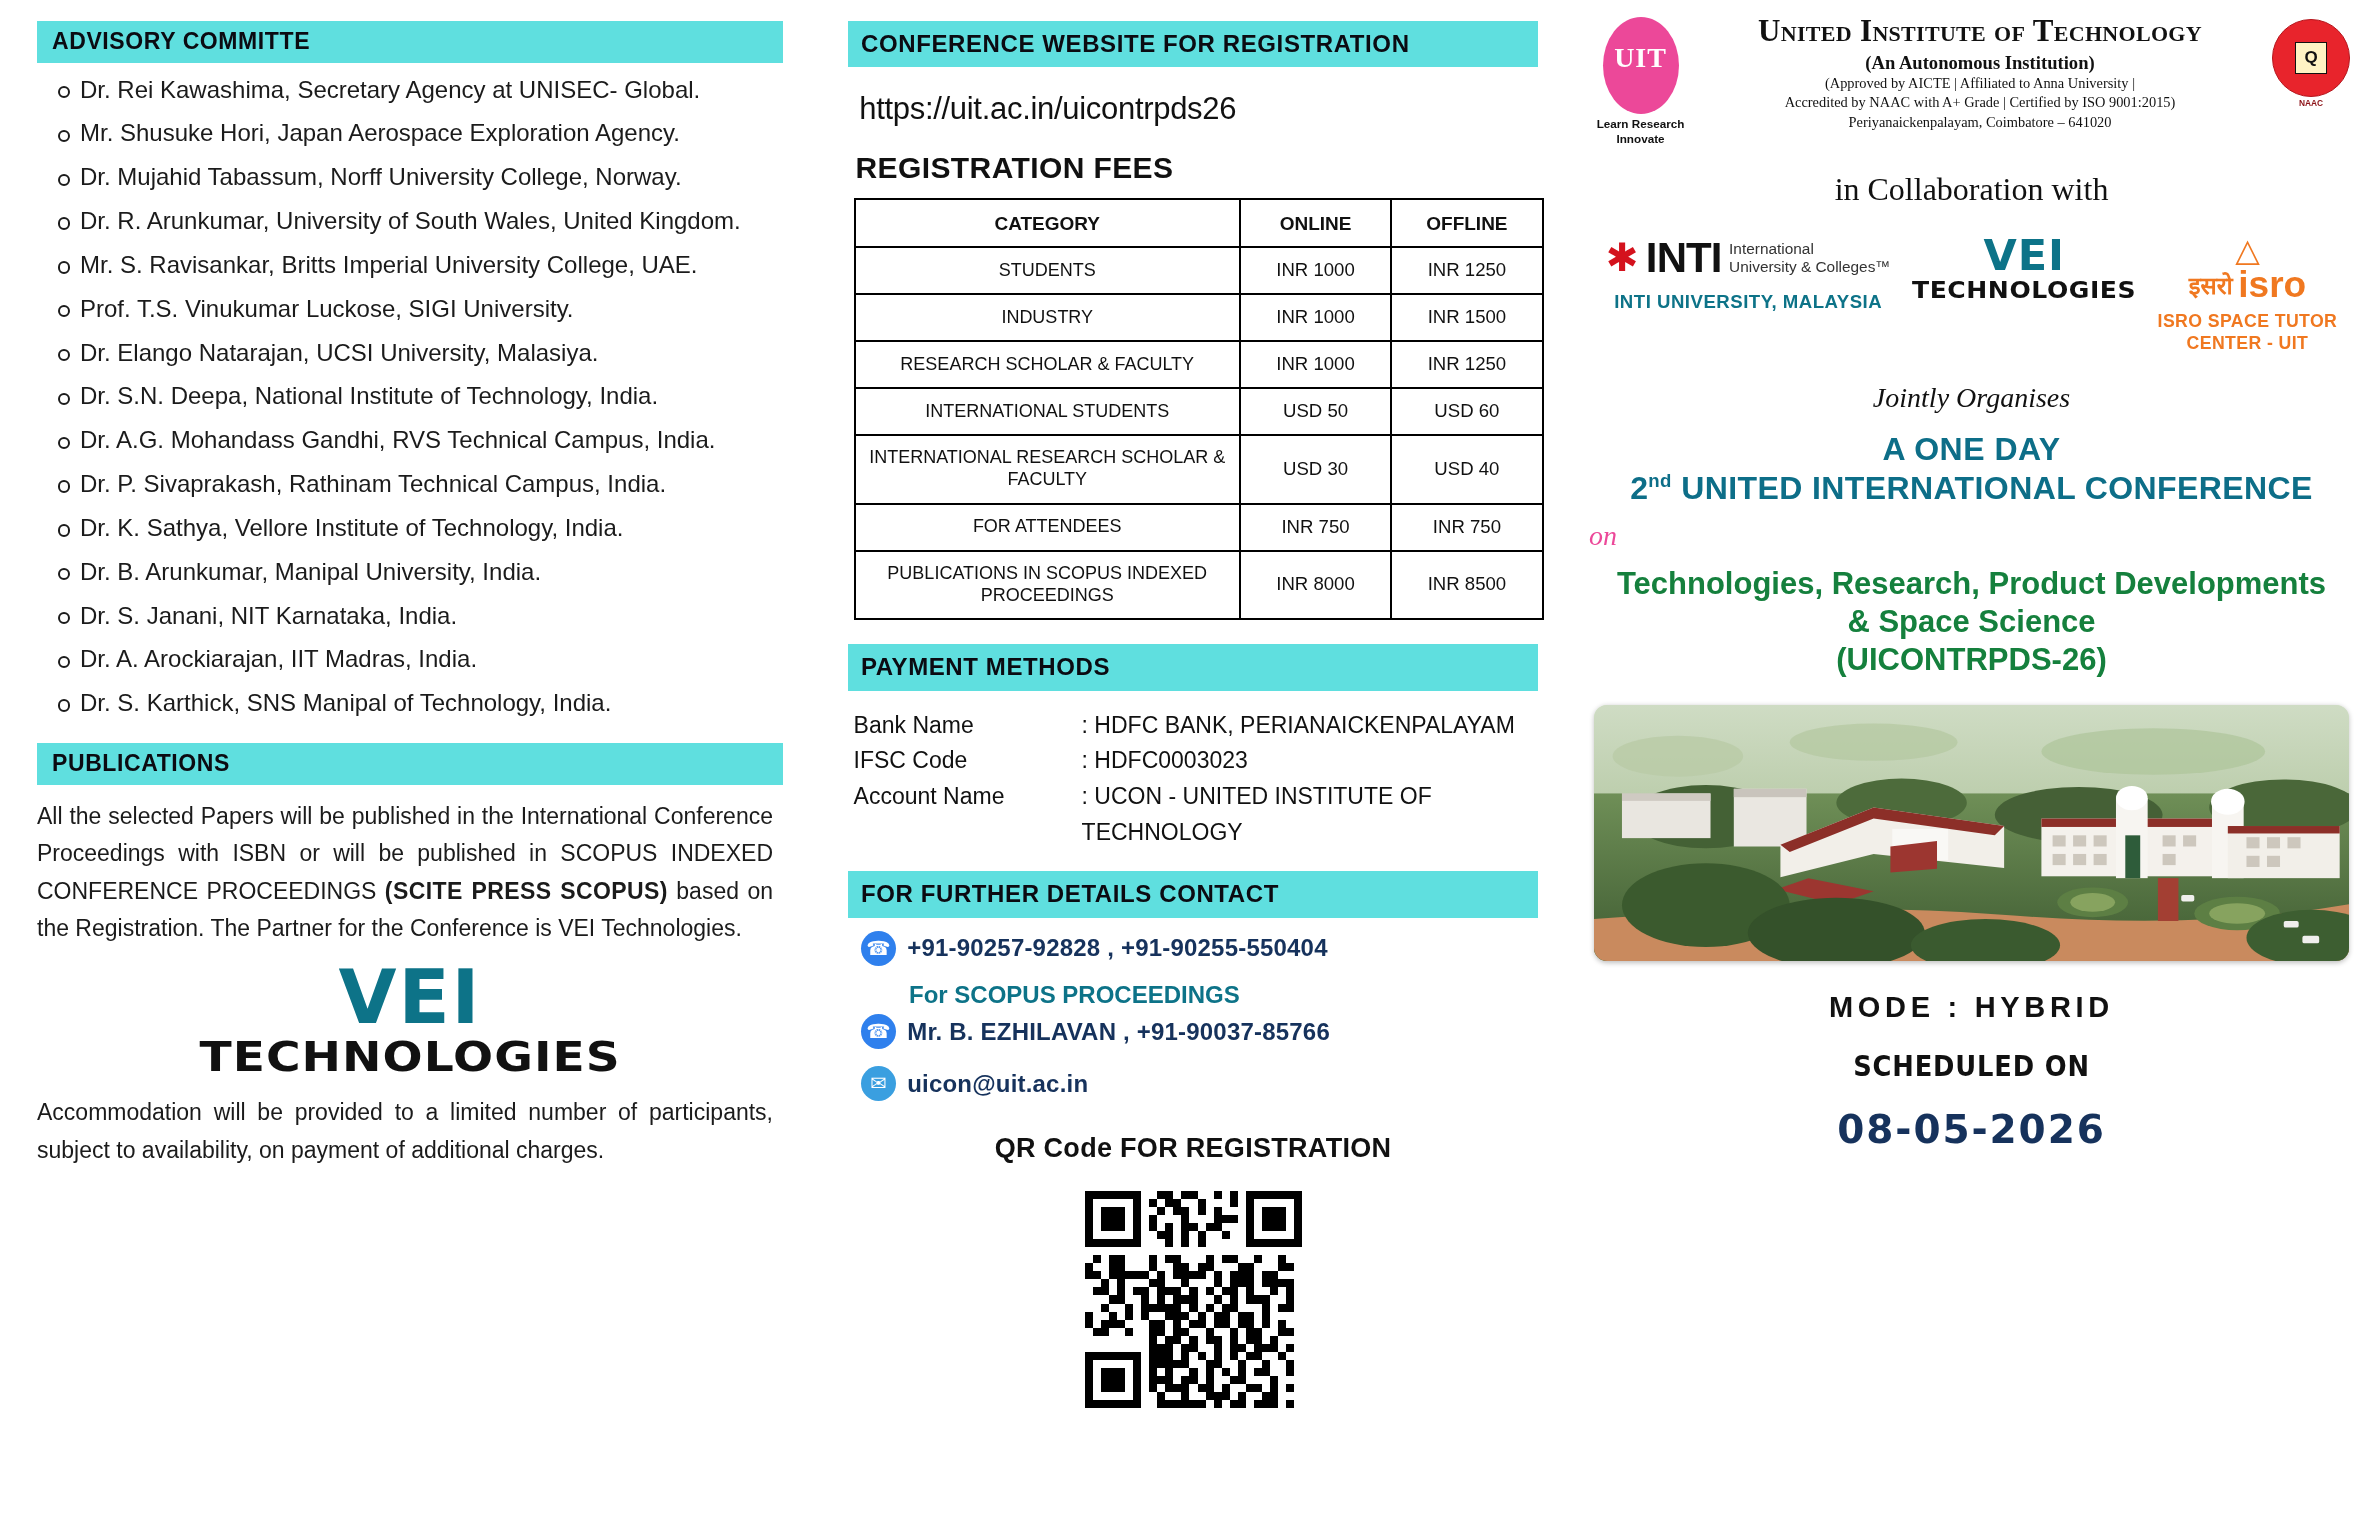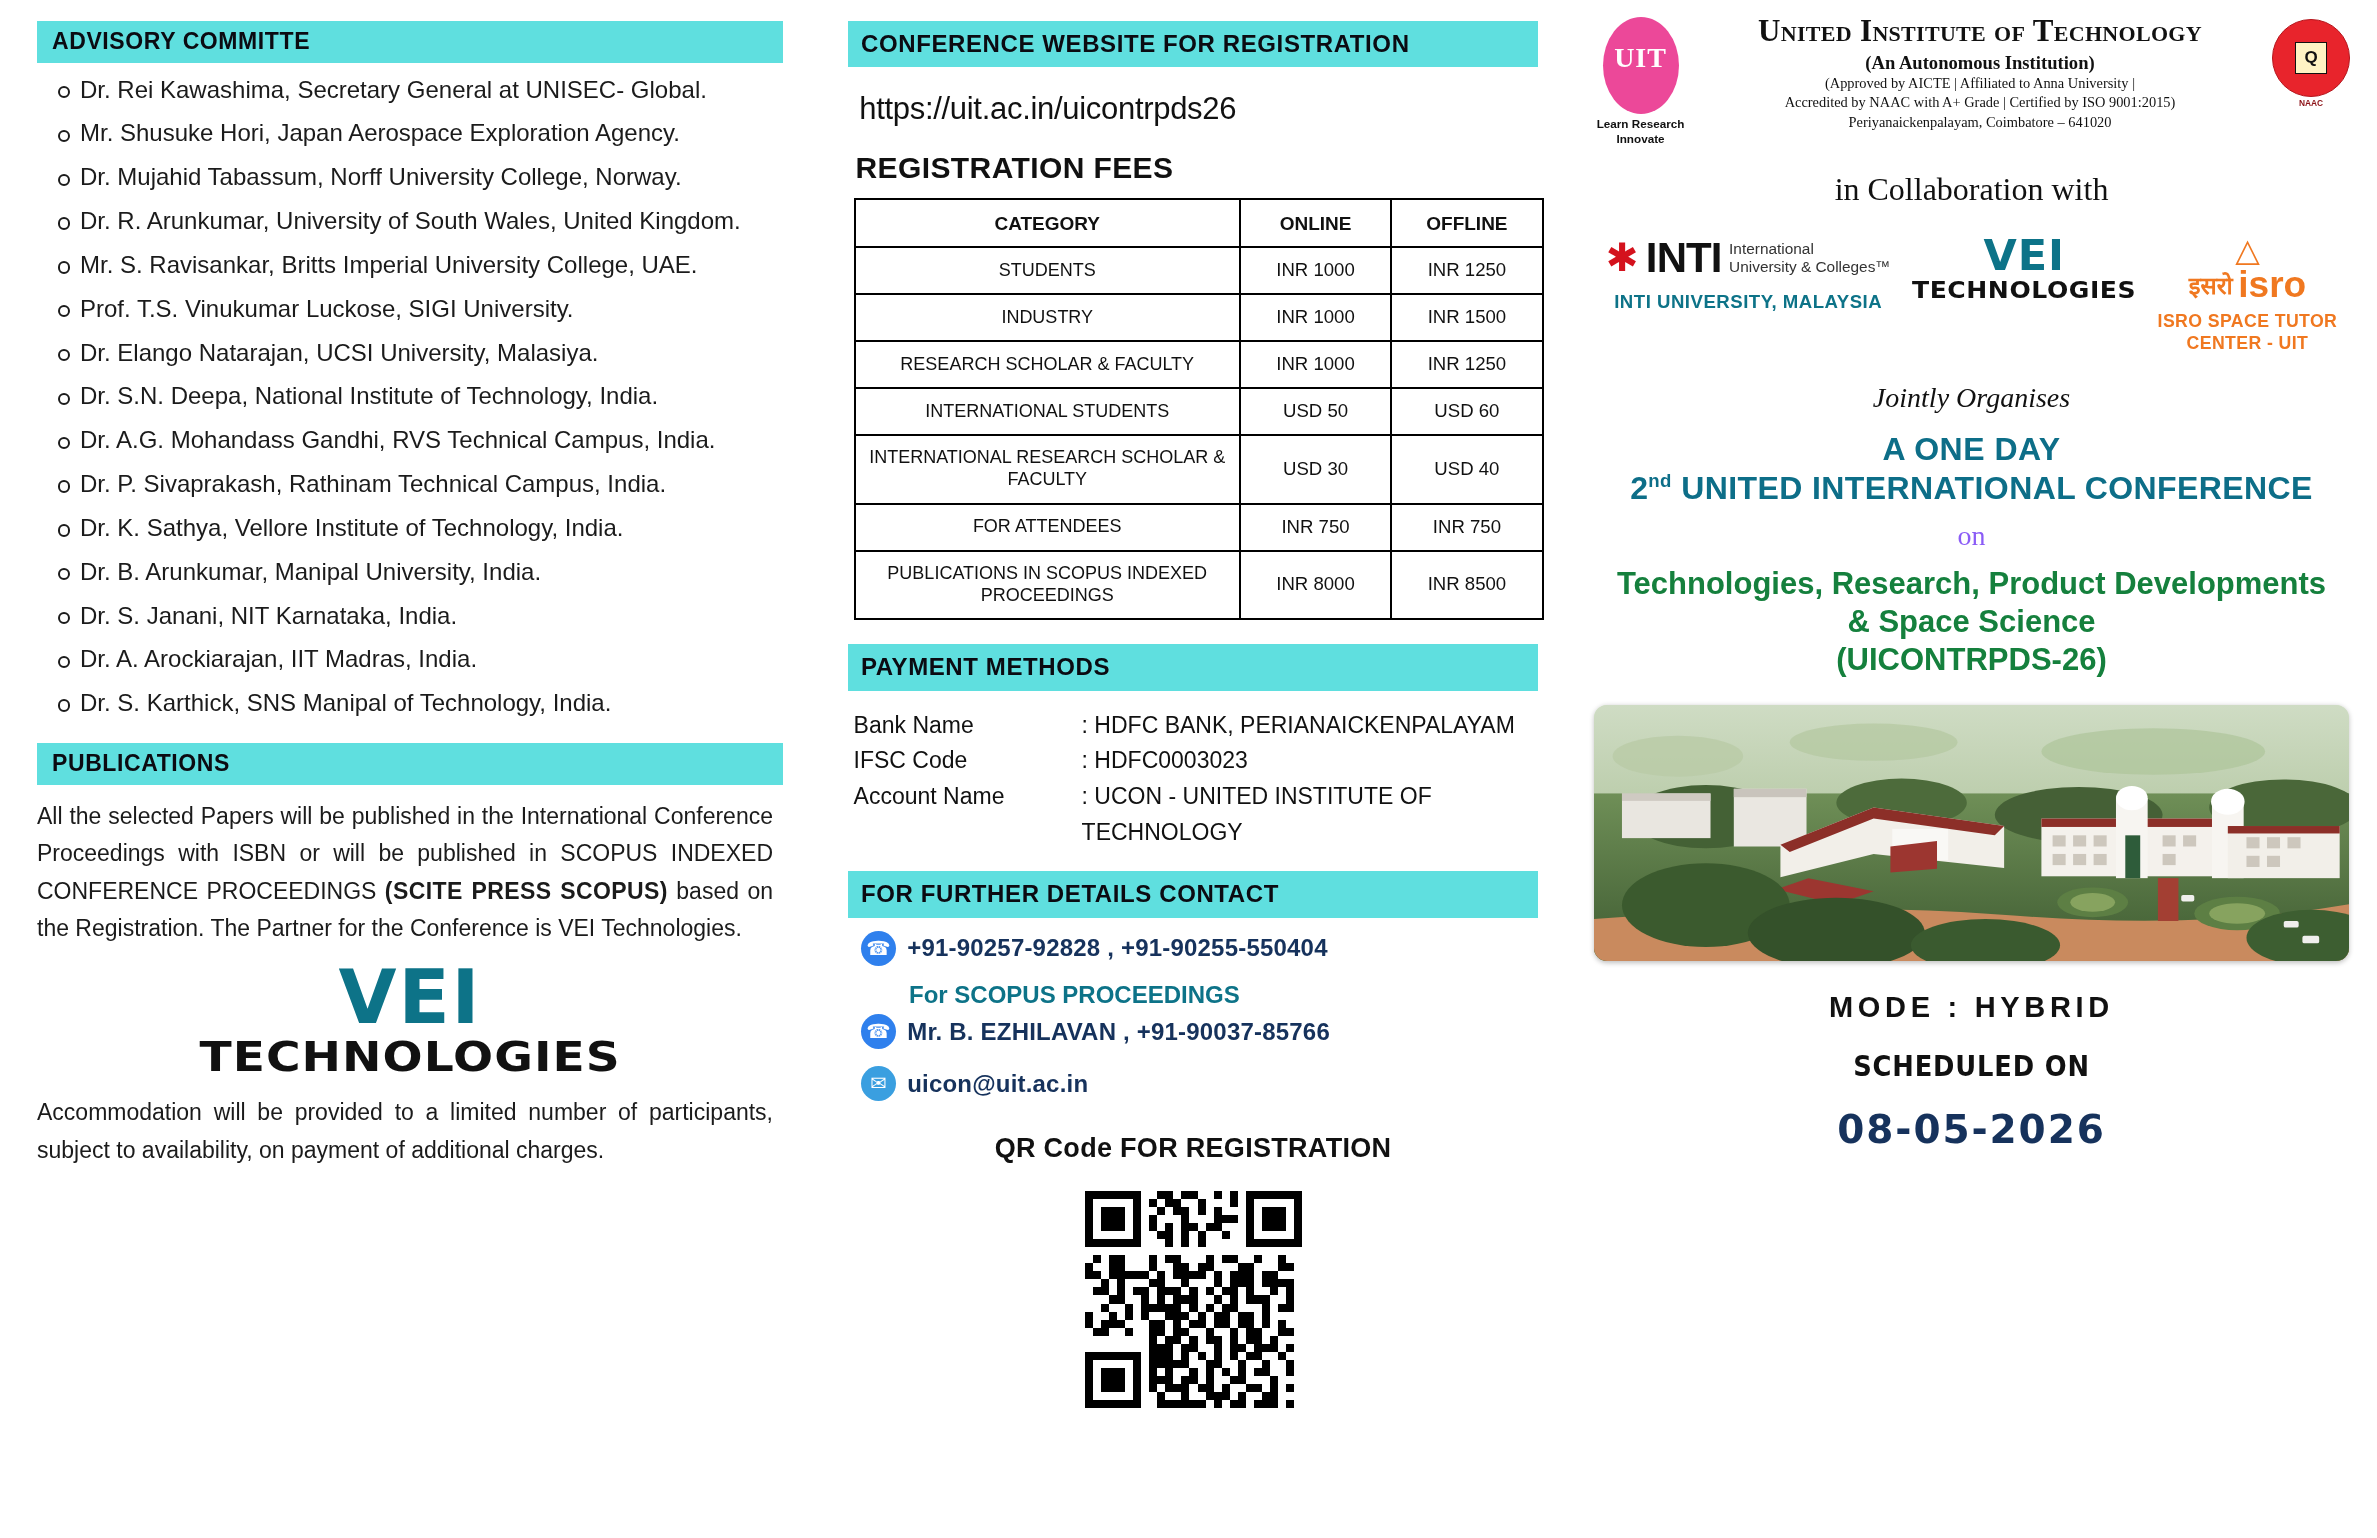--- a/index.html
+++ b/index.html
@@ -244,22 +244,22 @@
   .conf-line1 {
     text-align: center; font-size: 32px; font-weight: 800;
     color: #0d6e88; letter-spacing: 0.5px; margin-top: 17px;
   }
   .conf-line2 {
     text-align: center; font-size: 32px; font-weight: 800;
     color: #0d6e88; letter-spacing: 0.4px; margin-top: 1.9px;
   }
   .conf-line2 sup { font-size: 18.6px; }
   .on-word {
-    text-align: center; font-family: "Liberation Serif", serif;
-    font-size: 28px; color: #8b5cf6; margin-top: 13px;
+    text-align: left; font-family: "Liberation Serif", serif;
+    font-style: italic; font-size: 28px; color: #ec4899; margin-top: 13px;
   }
   .conf-topic {
     text-align: center; font-size: 31px; font-weight: 800;
     color: #15803d; line-height: 1.22; margin-top: 13px;
   }
 
   .campus-photo {
     width: 755px; height: 256px;
     margin: 26px auto 0 auto;
     border-radius: 13px;
@@ -286,21 +286,21 @@
 </head>
 <body>
 
 <div class="page">
 
   <div class="col-left">
 
     <div class="bar">ADVISORY COMMITTE</div>
 
     <ul class="adv-list">
-      <li>Dr. Rei Kawashima, Secretary General at UNISEC- Global.</li>
+      <li>Dr. Rei Kawashima, Secretary Agency at UNISEC- Global.</li>
       <li>Mr. Shusuke Hori, Japan Aerospace Exploration Agency.</li>
       <li>Dr. Mujahid Tabassum, Norff University College, Norway.</li>
       <li>Dr. R. Arunkumar, University of South Wales, United Kingdom.</li>
       <li>Mr. S. Ravisankar, Britts Imperial University College, UAE.</li>
       <li>Prof. T.S. Vinukumar Luckose, SIGI University.</li>
       <li>Dr. Elango Natarajan, UCSI University, Malasiya.</li>
       <li>Dr. S.N.  Deepa, National Institute of Technology, India.</li>
       <li>Dr. A.G. Mohandass Gandhi, RVS Technical Campus, India.</li>
       <li>Dr. P. Sivaprakash, Rathinam Technical Campus, India.</li>
       <li>Dr. K. Sathya, Vellore Institute of Technology, India.</li>

